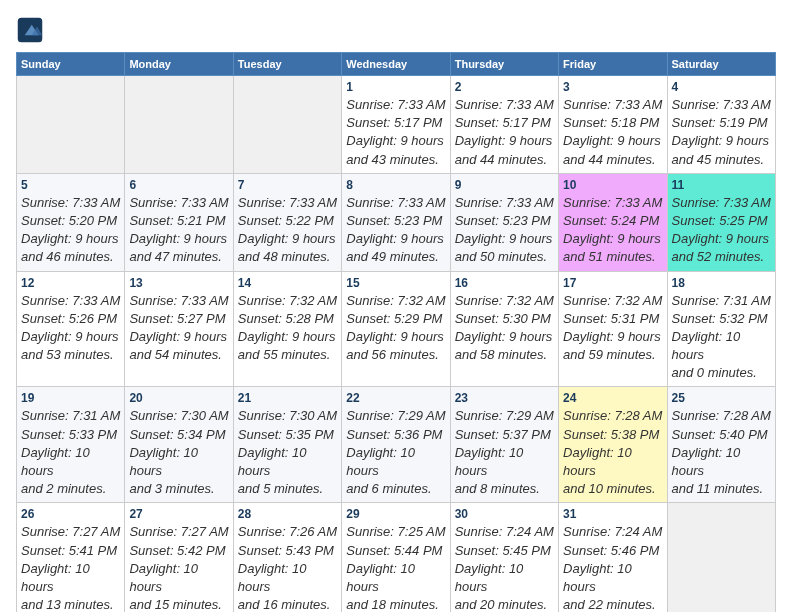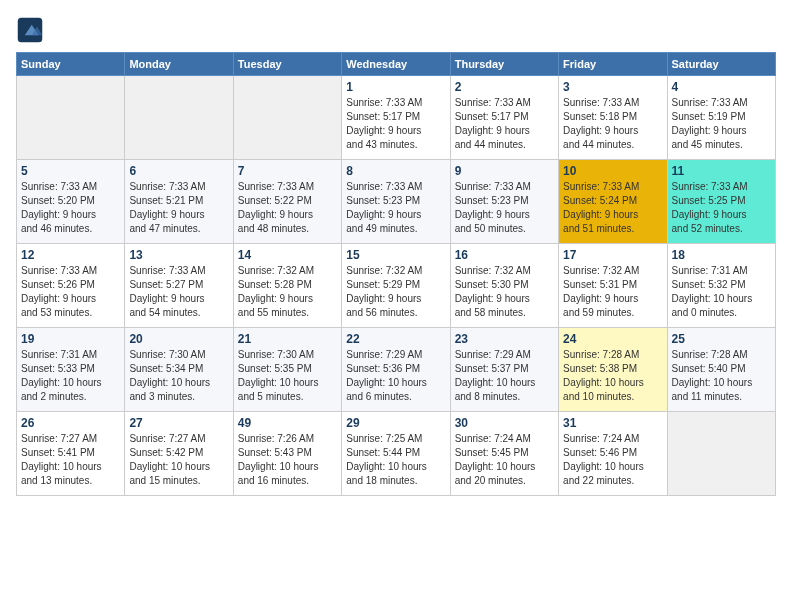--- a/index.html
+++ b/index.html
@@ -64,22 +64,23 @@
       background: #f5f7fa;
     }
     .day-number {
       font-weight: bold;
       font-size: 12px;
       color: #1a3a5c;
       margin-bottom: 2px;
     }
     .day-info {
       color: #333;
-      font-size: 10px;
+      font-size: 13px;
       line-height: 1.4;
+      font-style: italic;
     }
     .empty-cell {
       background: #f0f0f0 !important;
     }
   </style>
 </head>
 <body>
 
 <div class="header-area">
   <div class="logo">
@@ -174,21 +175,21 @@
 Daylight: 9 hours
 and 49 minutes.</div>
         </td>
         <td style="background: rgb(245, 247, 250);">
           <div class="day-number">9</div>
           <div class="day-info" style="white-space: pre-line;">Sunrise: 7:33 AM
 Sunset: 5:23 PM
 Daylight: 9 hours
 and 50 minutes.</div>
         </td>
-        <td style="background: #eab308;">
+        <td style="background: #f0abfc;">
           <div class="day-number">10</div>
           <div class="day-info" style="white-space: pre-line;">Sunrise: 7:33 AM
 Sunset: 5:24 PM
 Daylight: 9 hours
 and 51 minutes.</div>
         </td>
         <td style="background: #5eead4;">
           <div class="day-number">11</div>
           <div class="day-info" style="white-space: pre-line;">Sunrise: 7:33 AM
 Sunset: 5:25 PM
@@ -307,21 +308,21 @@
 and 13 minutes.</div>
         </td>
         <td>
           <div class="day-number">27</div>
           <div class="day-info" style="white-space: pre-line;">Sunrise: 7:27 AM
 Sunset: 5:42 PM
 Daylight: 10 hours
 and 15 minutes.</div>
         </td>
         <td>
-          <div class="day-number">49</div>
+          <div class="day-number">28</div>
           <div class="day-info" style="white-space: pre-line;">Sunrise: 7:26 AM
 Sunset: 5:43 PM
 Daylight: 10 hours
 and 16 minutes.</div>
         </td>
         <td>
           <div class="day-number">29</div>
           <div class="day-info" style="white-space: pre-line;">Sunrise: 7:25 AM
 Sunset: 5:44 PM
 Daylight: 10 hours

